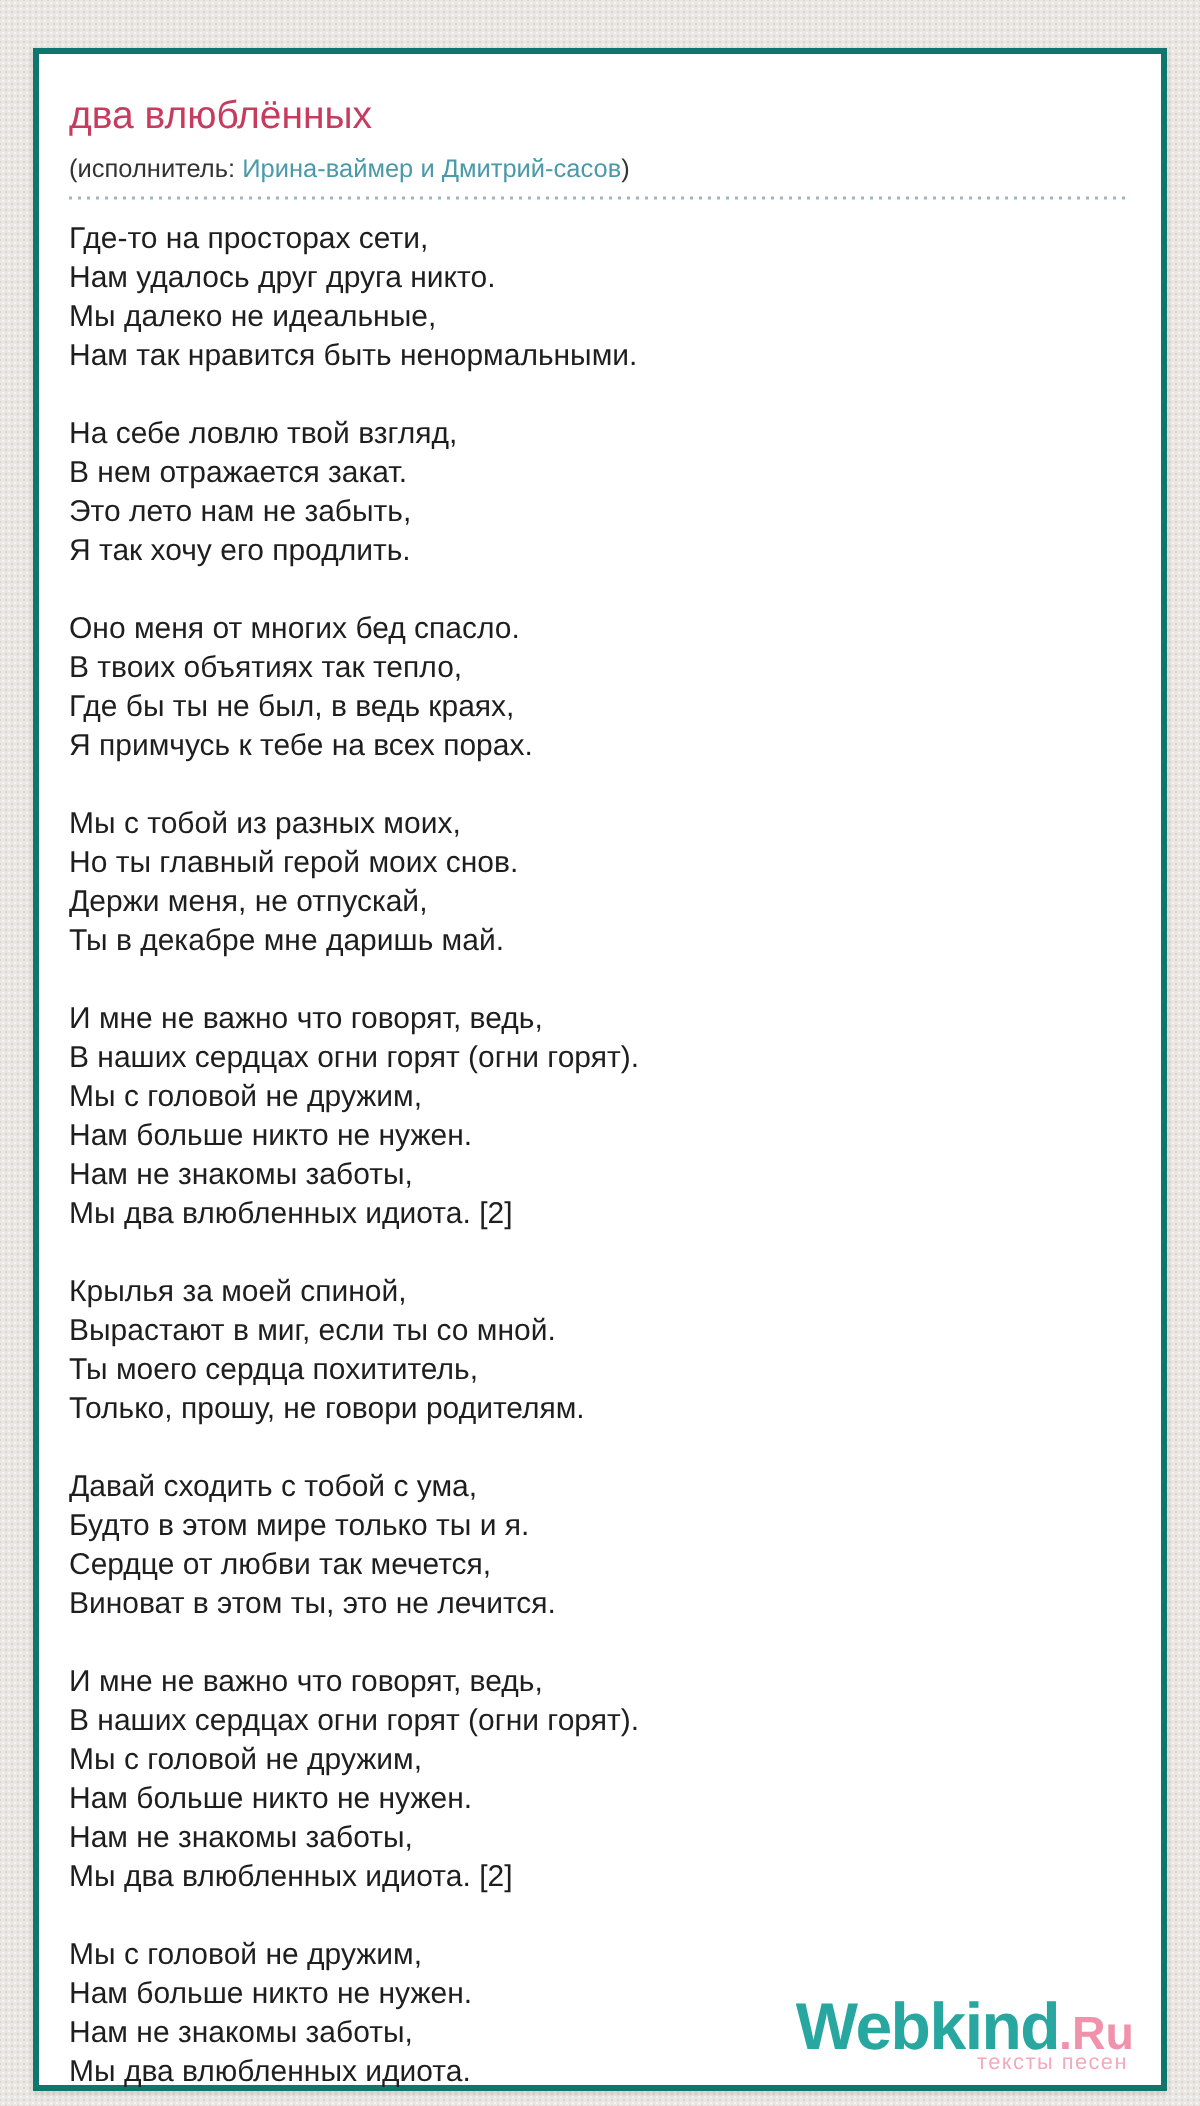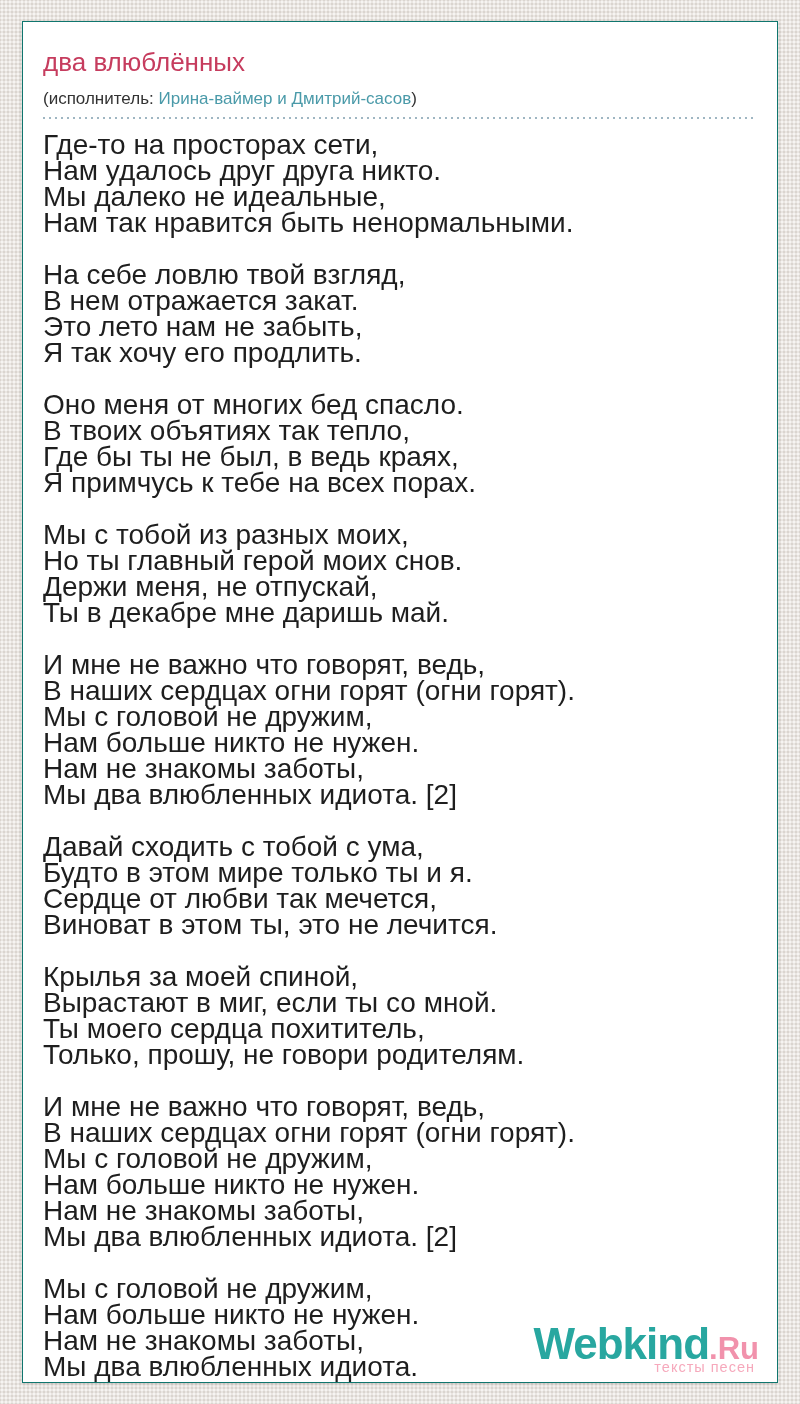--- a/index.html
+++ b/index.html
@@ -13,26 +13,26 @@
       radial-gradient(rgba(255,255,255,0.55) 1px, transparent 1px),
       radial-gradient(rgba(176,168,160,0.28) 1px, transparent 1px);
     background-size: 4px 4px, 4px 4px;
     background-position: 0 0, 2px 2px;
     overflow: hidden;
     position: relative;
   }
   .card {
     position: absolute;
     left: 22px;
-    top: 21px;
+    top: 32px;
     width: 756px;
     height: 1362px;
     box-sizing: border-box;
     background: #ffffff;
-    border: 1px solid #0f766e;
+    border: 4px solid #0f766e;
     box-shadow: 0 1px 4px rgba(0,0,0,0.14);
     padding: 26px 20px 0 20px;
   }
   .song-title {
     margin: 0;
     font-size: 26px;
     line-height: 1.1;
     font-weight: 400;
     color: #c63c5e;
   }
@@ -50,21 +50,21 @@
     background-position: 0 bottom;
     background-size: 6px 2px;
   }
   .artist-link {
     color: #4a9aa9;
     text-decoration: none;
     cursor: pointer;
   }
   .lyrics {
     margin-top: 13px;
-    font-size: 28px;
+    font-size: 20px;
     line-height: 26px;
     color: #1e1e1e;
   }
   .stanza { margin: 0 0 26px 0; }
   .line { white-space: pre; }
   .logo {
     position: absolute;
     right: 18px;
     bottom: 8px;
     text-align: right;
@@ -128,30 +128,30 @@
       </div>
       <div class="stanza">
         <div class="line">И мне не важно что говорят, ведь,</div>
         <div class="line">В наших сердцах огни горят (огни горят).</div>
         <div class="line">Мы с головой не дружим,</div>
         <div class="line">Нам больше никто не нужен.</div>
         <div class="line">Нам не знакомы заботы,</div>
         <div class="line">Мы два влюбленных идиота. [2]</div>
       </div>
       <div class="stanza">
+        <div class="line">Крылья за моей спиной,</div>
+        <div class="line">Вырастают в миг, если ты со мной.</div>
+        <div class="line">Ты моего сердца похититель,</div>
+        <div class="line">Только, прошу, не говори родителям.</div>
+      </div>
+      <div class="stanza">
         <div class="line">Давай сходить с тобой с ума,</div>
         <div class="line">Будто в этом мире только ты и я.</div>
         <div class="line">Сердце от любви так мечется,</div>
         <div class="line">Виноват в этом ты, это не лечится.</div>
-      </div>
-      <div class="stanza">
-        <div class="line">Крылья за моей спиной,</div>
-        <div class="line">Вырастают в миг, если ты со мной.</div>
-        <div class="line">Ты моего сердца похититель,</div>
-        <div class="line">Только, прошу, не говори родителям.</div>
       </div>
       <div class="stanza">
         <div class="line">И мне не важно что говорят, ведь,</div>
         <div class="line">В наших сердцах огни горят (огни горят).</div>
         <div class="line">Мы с головой не дружим,</div>
         <div class="line">Нам больше никто не нужен.</div>
         <div class="line">Нам не знакомы заботы,</div>
         <div class="line">Мы два влюбленных идиота. [2]</div>
       </div>
       <div class="stanza">

